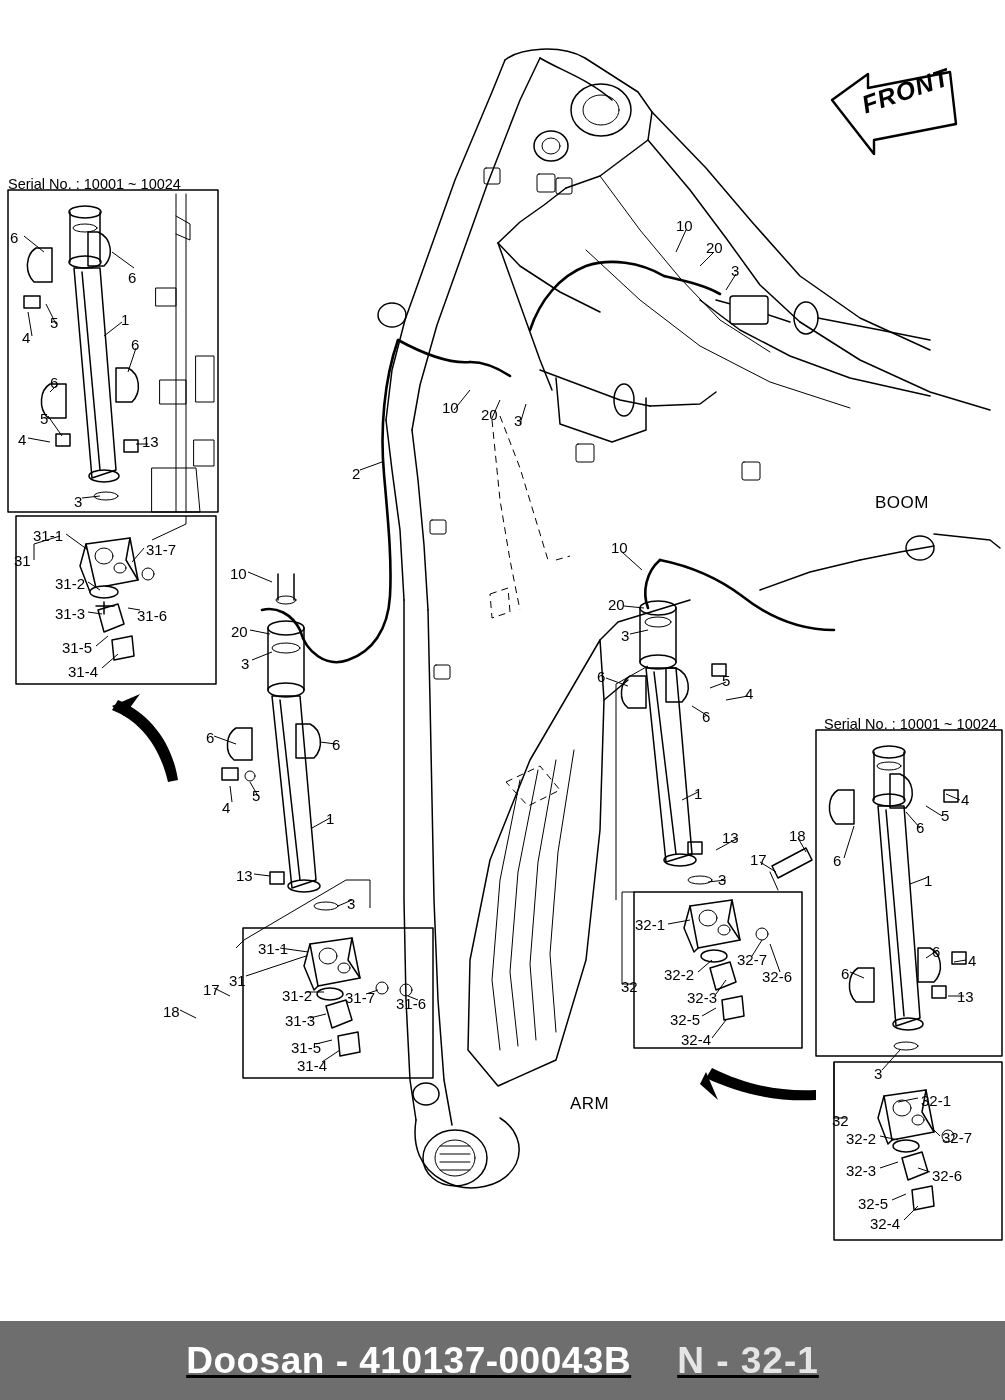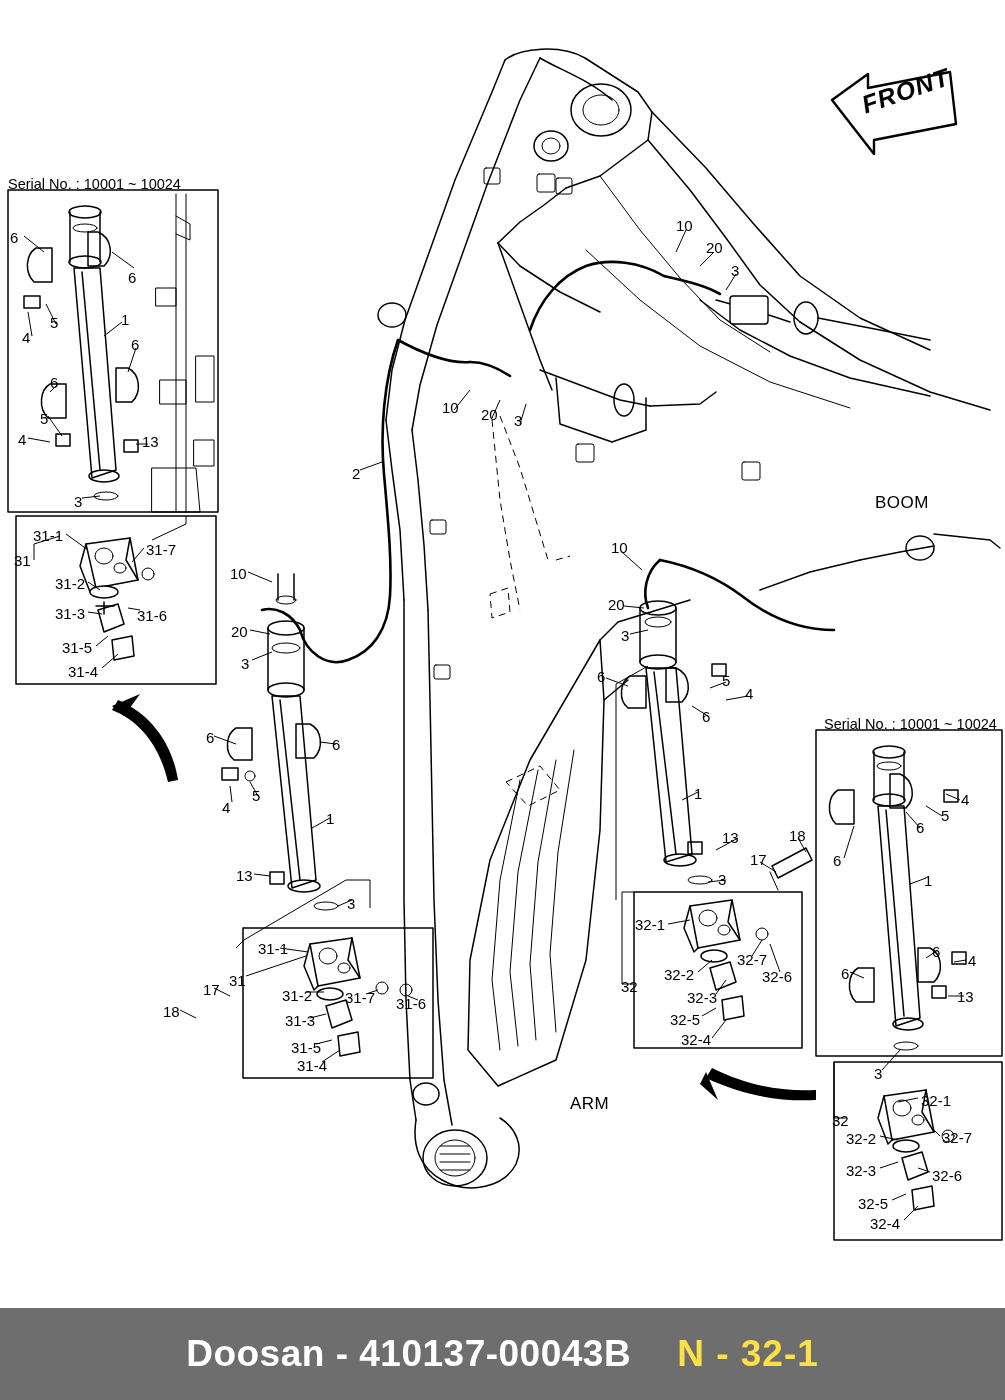--- a/index.html
+++ b/index.html
@@ -22,36 +22,37 @@
   }
   .lbl.big{font-size:17px;letter-spacing:.5px;}
   .serial{
     position:absolute;
     font-size:14.5px;
     white-space:nowrap;
   }
   .footer{
     position:absolute;
     left:0;bottom:0;
-    width:1005px;height:92px;
+    width:1005px;height:79px;
     background:#6e6e6e;
     display:flex;
     align-items:center;
     justify-content:center;
     gap:46px;
+    text-decoration:underline;
   }
   .footer .f-left{
     color:#ffffff;
     font-size:37px;
     font-weight:bold;
     letter-spacing:.5px;
     font-family:"Liberation Sans", sans-serif;
   }
   .footer .f-right{
-    color:#fde047;
+    color:#e5e5e5;
     font-size:37px;
     font-weight:bold;
     letter-spacing:1px;
     font-family:"Liberation Sans", sans-serif;
   }
   .frontArrow{
     position:absolute;
     left:828px;top:66px;
     width:130px;height:90px;
   }

